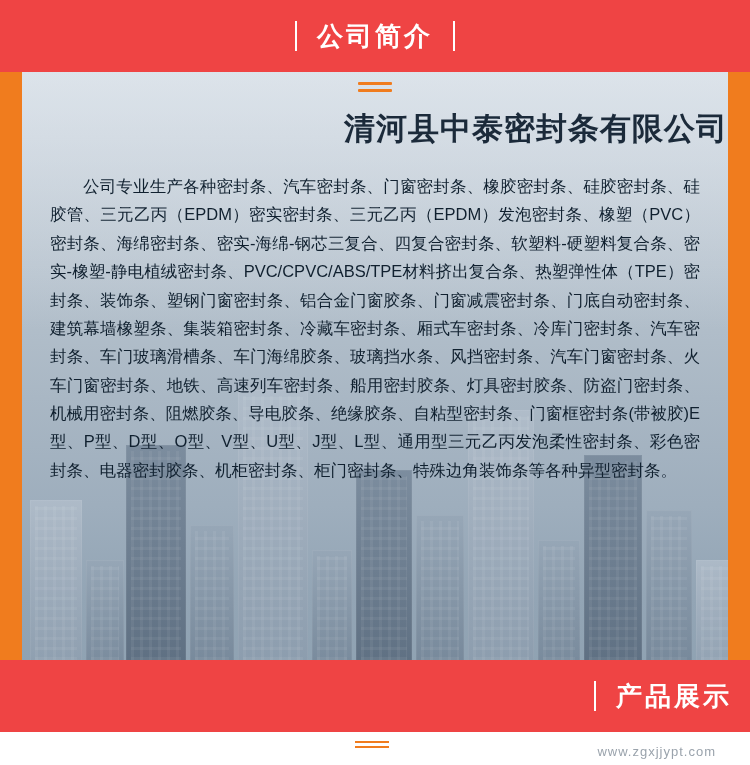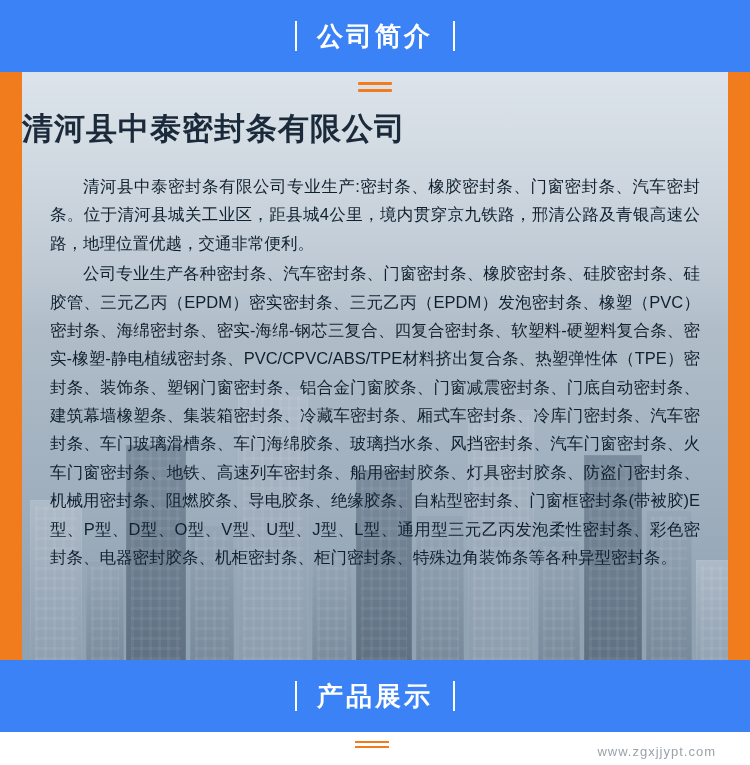--- a/index.html
+++ b/index.html
@@ -68,27 +68,27 @@
   }
   .side-bar.left { left: 0; }
   .side-bar.right { right: 0; }
 
   
   .band {
     position: absolute;
     left: 0;
     width: 750px;
     height: 72px;
-    background: #3b82f6;
+    background: #ef4444;
     display: flex;
     align-items: center;
     justify-content: center;
   }
   .band.top { top: 0; }
-  .band.bottom { top: 660px; }
+  .band.bottom { top: 660px; justify-content: flex-end; }
 
   .band-title {
     color: #ffffff;
     font-size: 26px;
     font-weight: bold;
     letter-spacing: 3px;
     padding: 0 18px;
     position: relative;
     line-height: 1;
   }
@@ -126,21 +126,21 @@
     display: block;
     height: 3px;
     background: #f07c1e;
     border-radius: 1px;
   }
   .deco-lines i.a { width: 34px; }
   .deco-lines i.b { width: 34px; }
 
   .main-title {
     margin-top: 16px;
-    text-align: left;
+    text-align: right;
     font-size: 31px;
     font-weight: bold;
     color: #1b2a3a;
     letter-spacing: 1px;
   }
 
   .paras {
     margin: 22px 28px 0 28px;
     color: #10202f;
     font-size: 16.5px;
@@ -217,21 +217,20 @@
   <div class="content">
 
     <div class="deco-lines">
       <i class="a"></i>
       <i class="b"></i>
     </div>
 
     <div class="main-title">清河县中泰密封条有限公司</div>
 
     <div class="paras">
-      <p class="flow">清河县中泰密封条有限公司专业生产:密封条、橡胶密封条、门窗密封条、汽车密封条。位于清河县城关工业区，距县城4公里，境内贯穿京九铁路，邢清公路及青银高速公路，地理位置优越，交通非常便利。</p>
       <p class="flow">公司专业生产各种密封条、汽车密封条、门窗密封条、橡胶密封条、硅胶密封条、硅胶管、三元乙丙（EPDM）密实密封条、三元乙丙（EPDM）发泡密封条、橡塑（PVC）密封条、海绵密封条、密实-海绵-钢芯三复合、四复合密封条、软塑料-硬塑料复合条、密实-橡塑-静电植绒密封条、PVC/CPVC/ABS/TPE材料挤出复合条、热塑弹性体（TPE）密封条、装饰条、塑钢门窗密封条、铝合金门窗胶条、门窗减震密封条、门底自动密封条、建筑幕墙橡塑条、集装箱密封条、冷藏车密封条、厢式车密封条、冷库门密封条、汽车密封条、车门玻璃滑槽条、车门海绵胶条、玻璃挡水条、风挡密封条、汽车门窗密封条、火车门窗密封条、地铁、高速列车密封条、船用密封胶条、灯具密封胶条、防盗门密封条、机械用密封条、阻燃胶条、导电胶条、绝缘胶条、自粘型密封条、门窗框密封条(带被胶)E型、P型、D型、O型、V型、U型、J型、L型、通用型三元乙丙发泡柔性密封条、彩色密封条、电器密封胶条、机柜密封条、柜门密封条、特殊边角装饰条等各种异型密封条。</p>
     </div>
   </div>
 
   <div class="band bottom">
     <div class="band-title">产品展示</div>
   </div>
 
   <div class="white-strip"></div>
   <div class="footer-deco">

